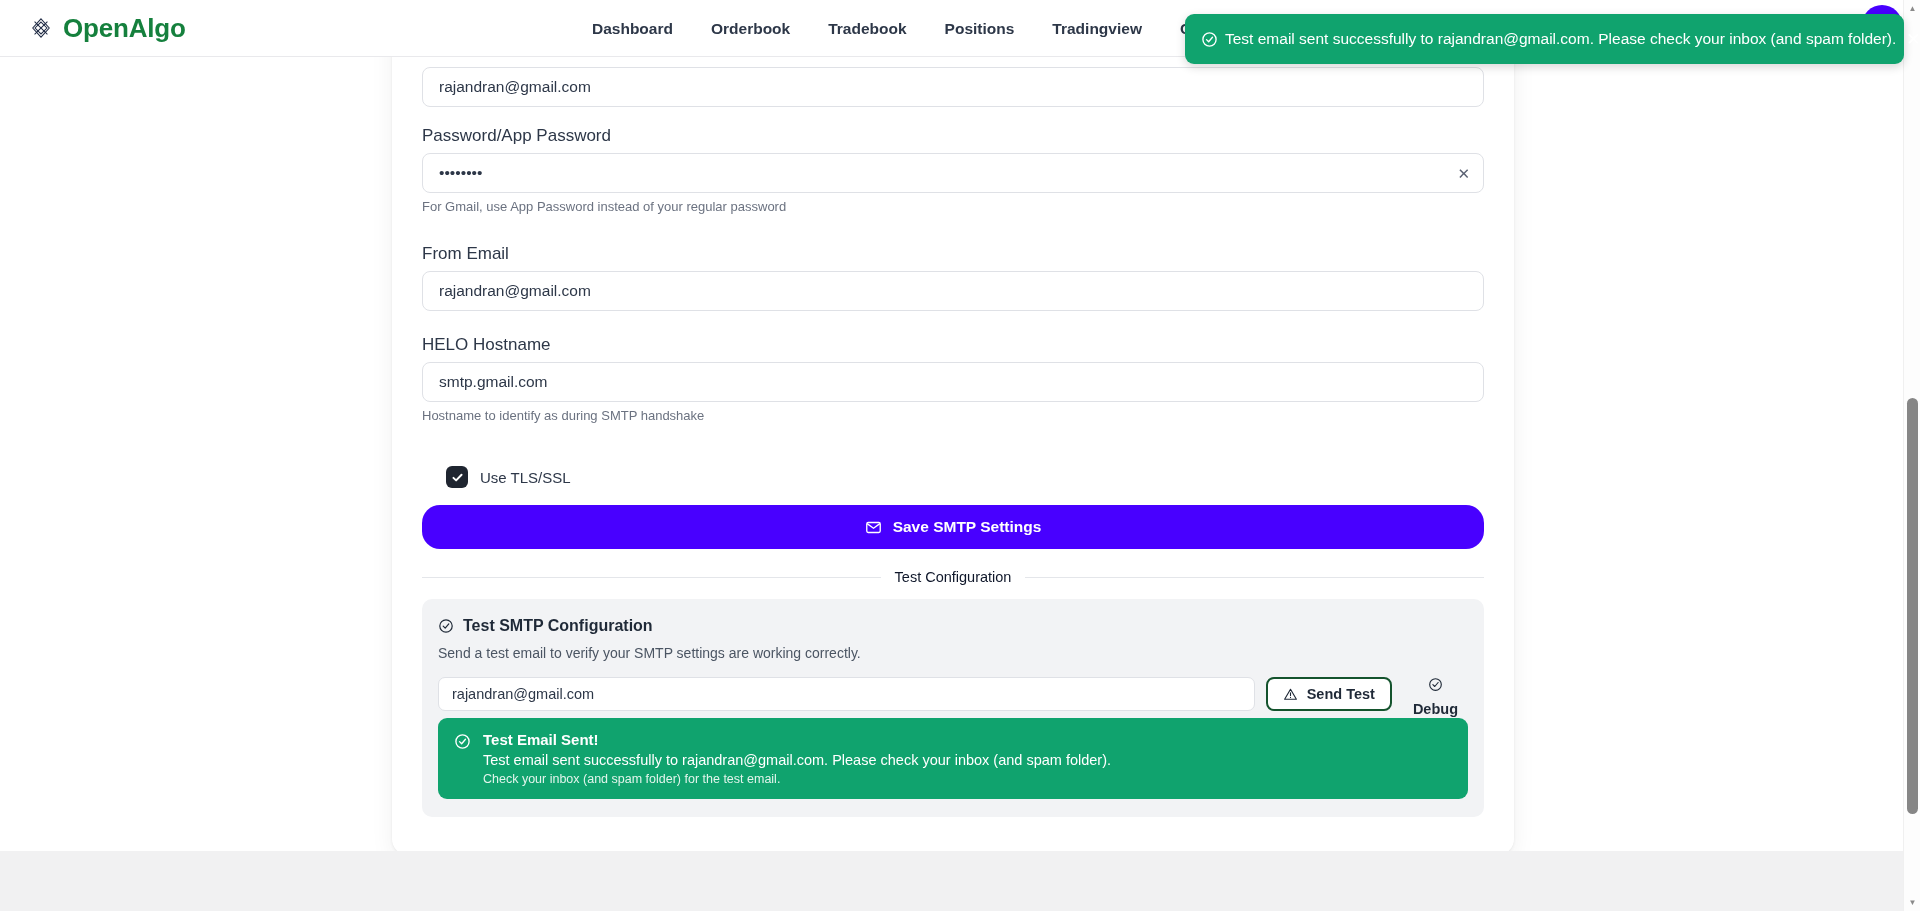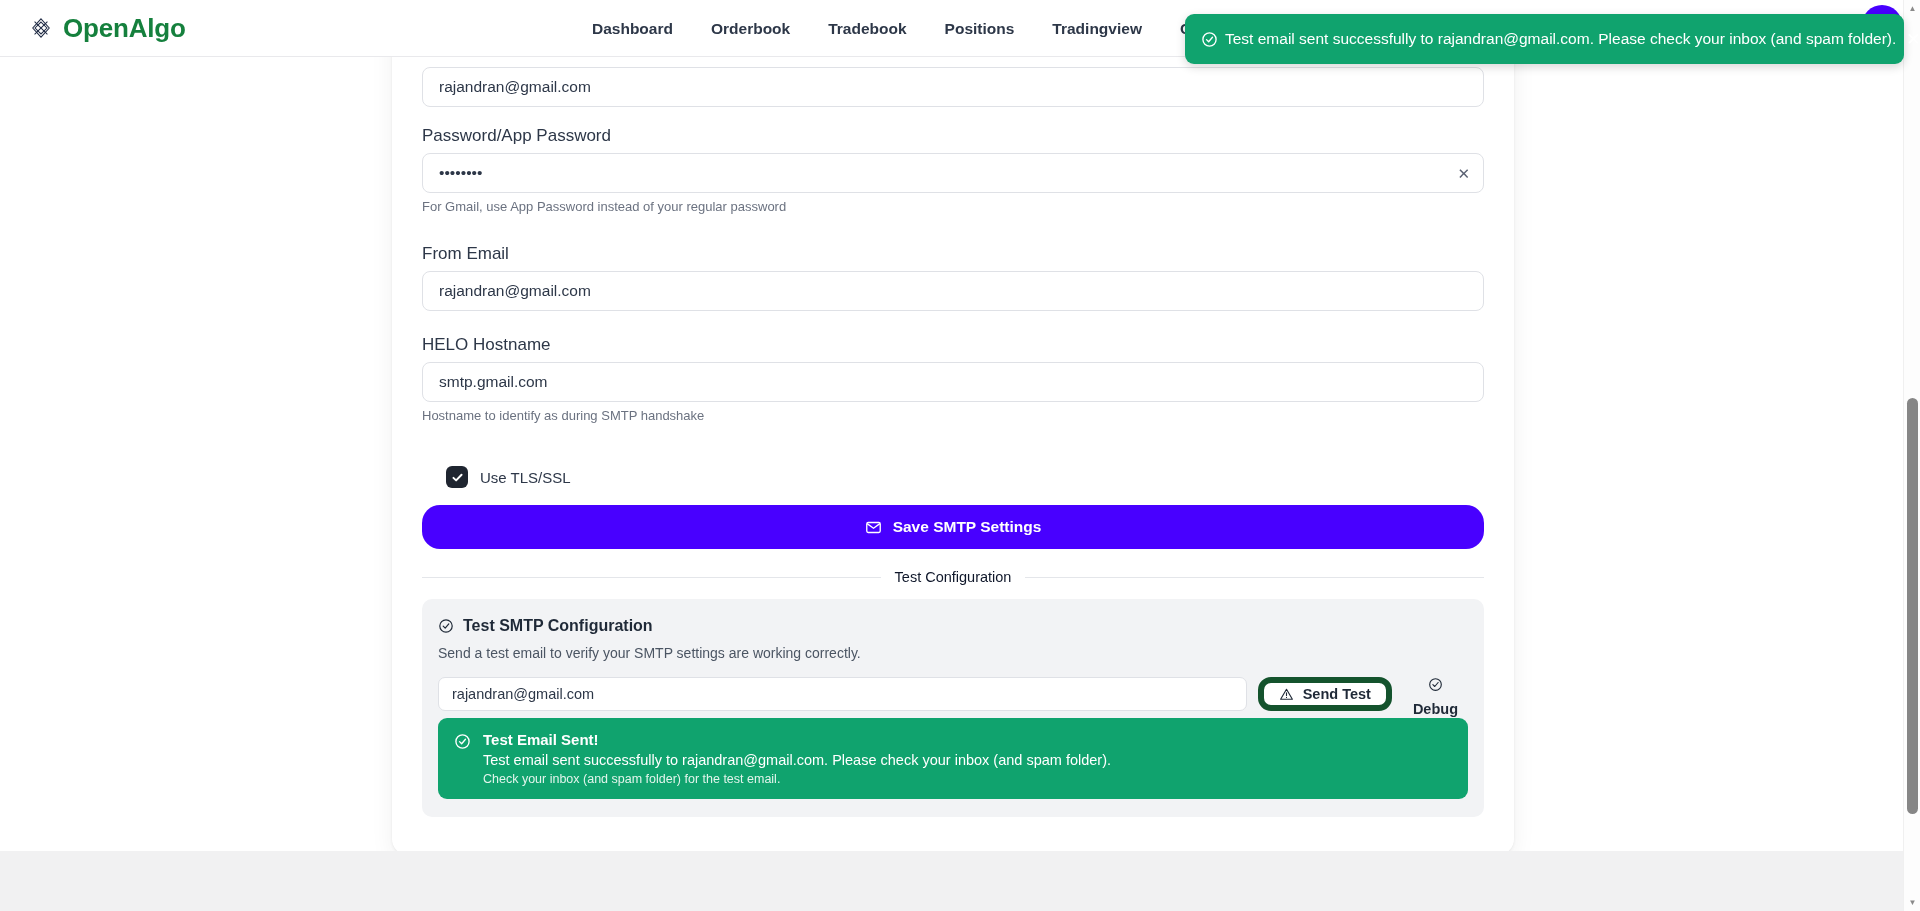--- a/index.html
+++ b/index.html
@@ -89,21 +89,21 @@
   }
   .test-title { display:flex; align-items:center; gap:9px; font-size:16px; font-weight:700; color:#1f2937; }
   .test-sub { font-size:14px; color:#4b5563; margin-top:10px; }
   .test-row { display:flex; align-items:center; gap:11px; margin-top:16px; }
   .test-input {
     flex:1; height:34px; border:1px solid #dfe1e6; border-radius:7px; background:#fff;
     padding:0 13px; font-size:14.5px; color:#2d3748; display:flex; align-items:center;
     font-family:"Liberation Sans", sans-serif; outline:none;
   }
   .send-btn {
-    height:34px; padding:0 15px; border:6px solid #14532d; border-radius:13px;
+    height:34px; padding:0 15px; border:2px solid #14532d; border-radius:8px;
     background:#ffffff; color:#1f2937; font-size:14.5px; font-weight:700;
     display:flex; align-items:center; gap:9px; cursor:pointer;
     font-family:"Liberation Sans", sans-serif;
   }
   .debug-btn {
     height:34px; padding:0 10px; background:transparent; border:none;
     color:#1f2937; font-size:14.5px; font-weight:600; display:flex; align-items:center; gap:9px;
     cursor:pointer; font-family:"Liberation Sans", sans-serif;flex-direction:column;
   }
 

